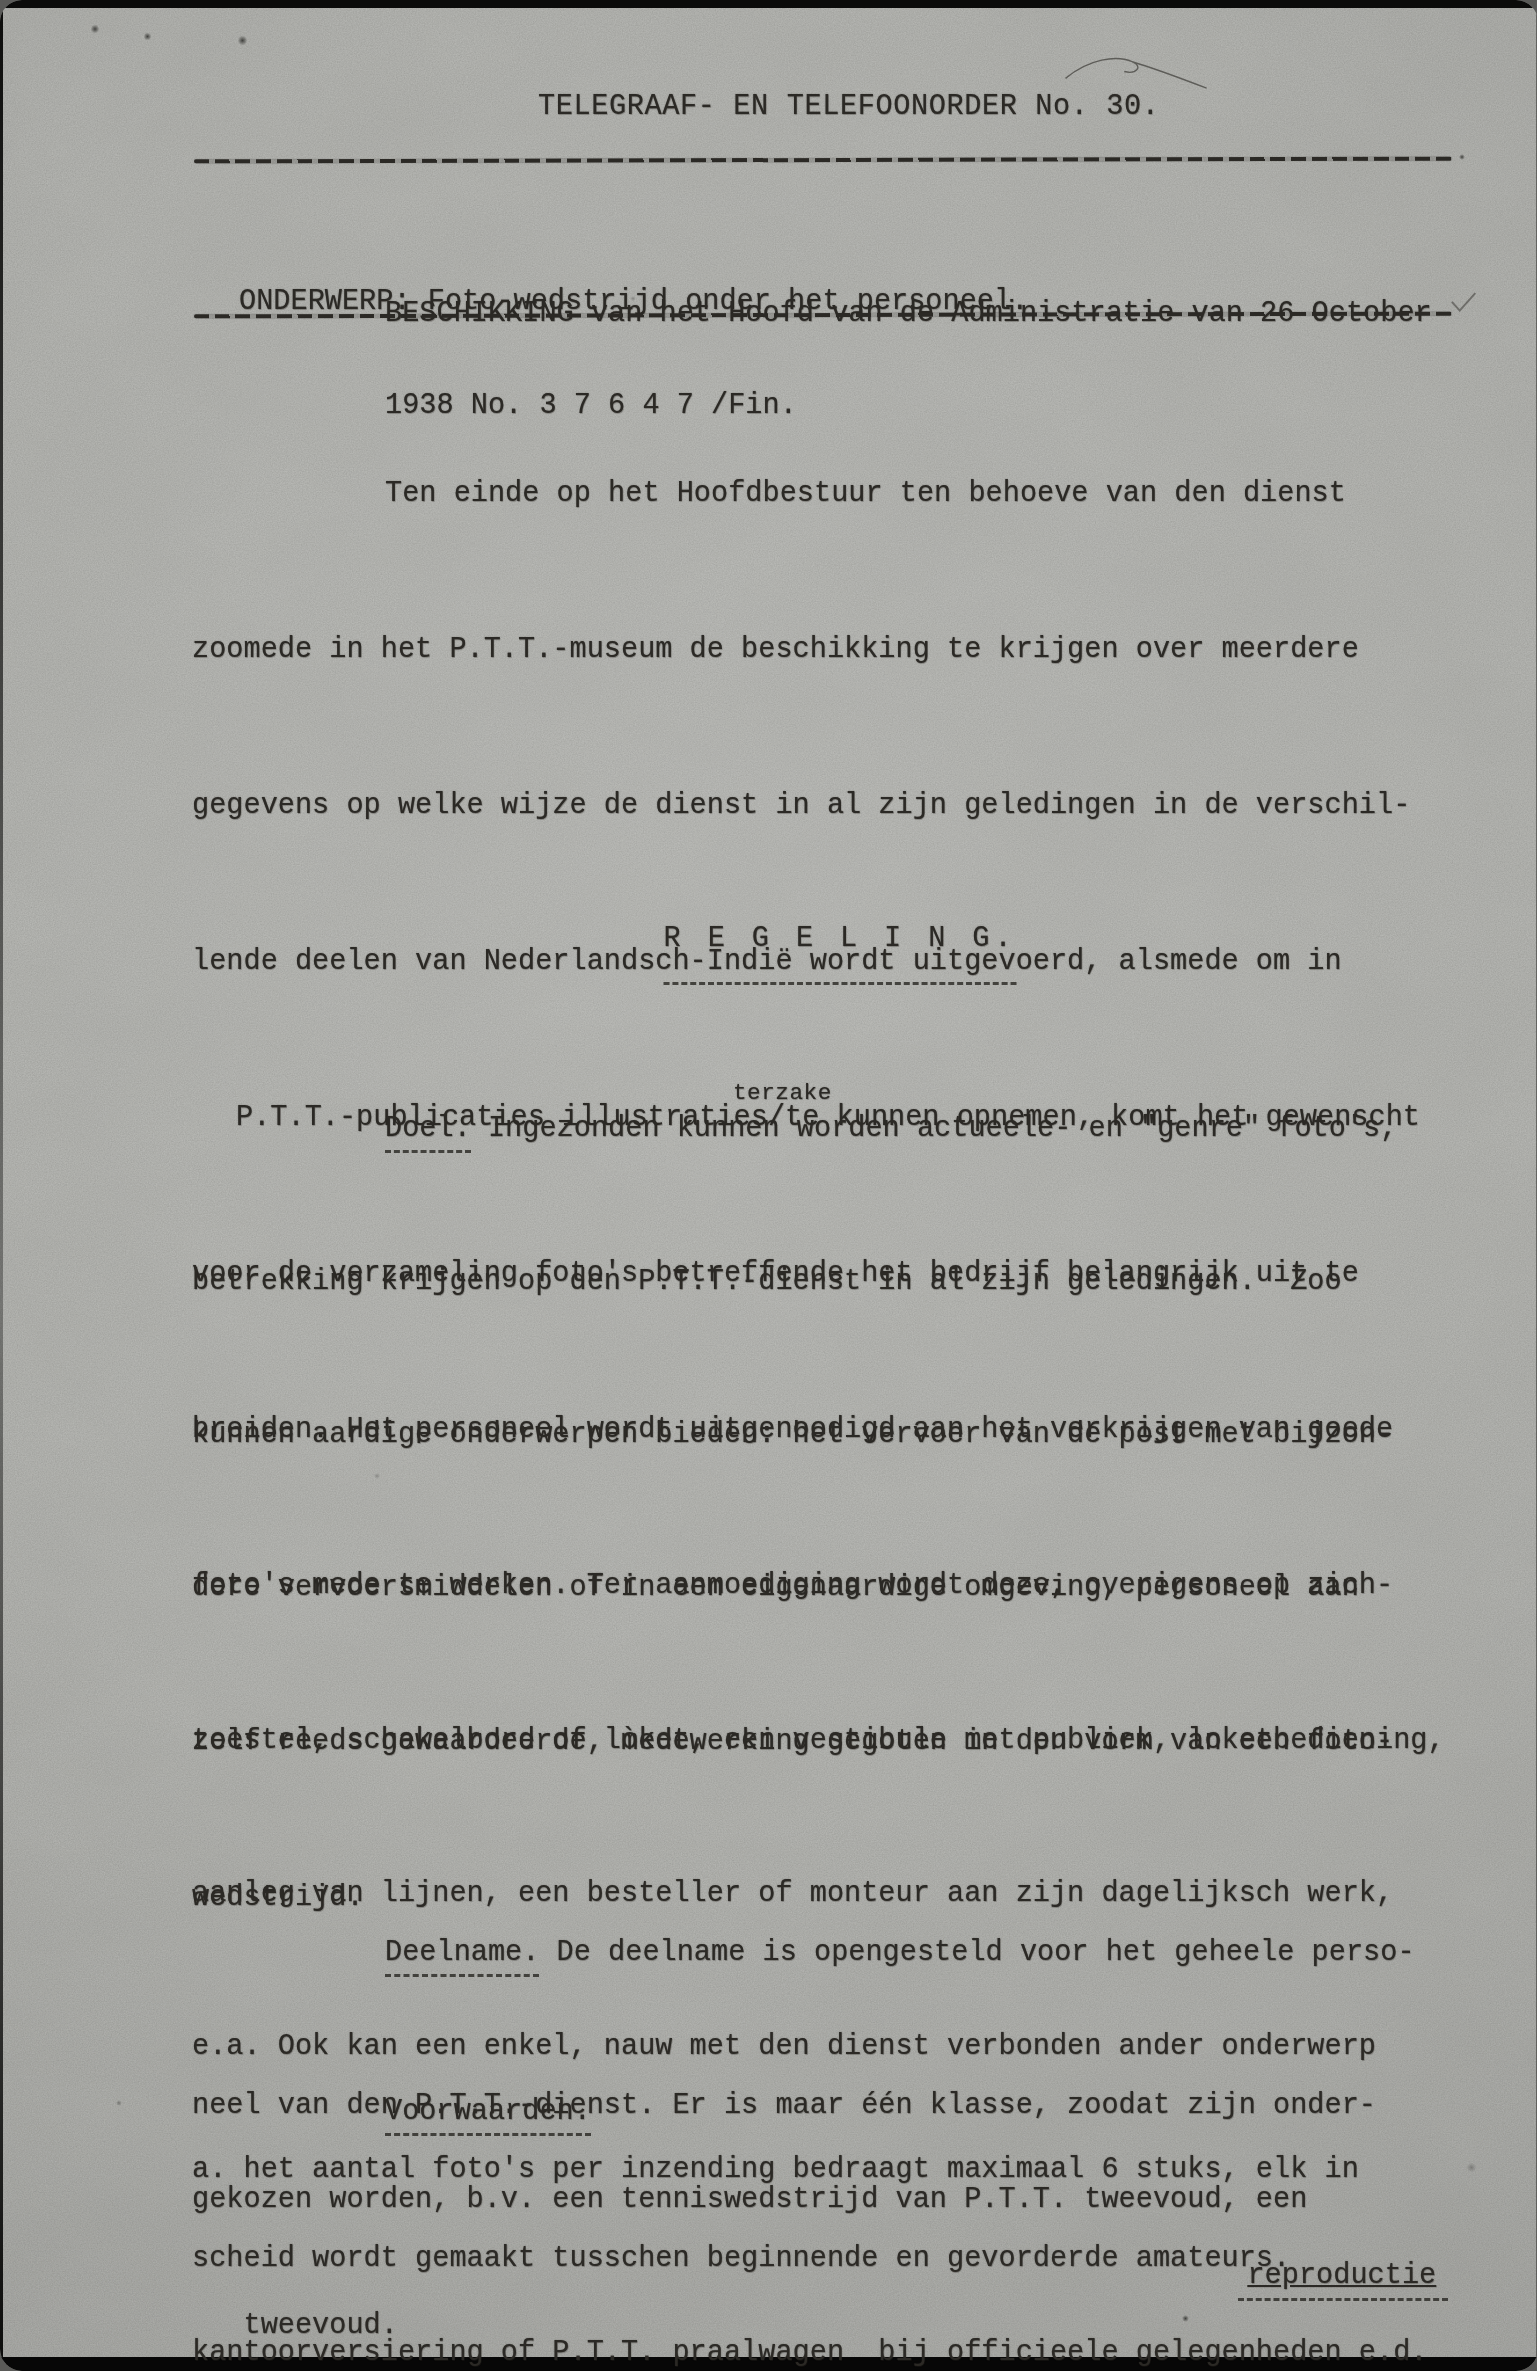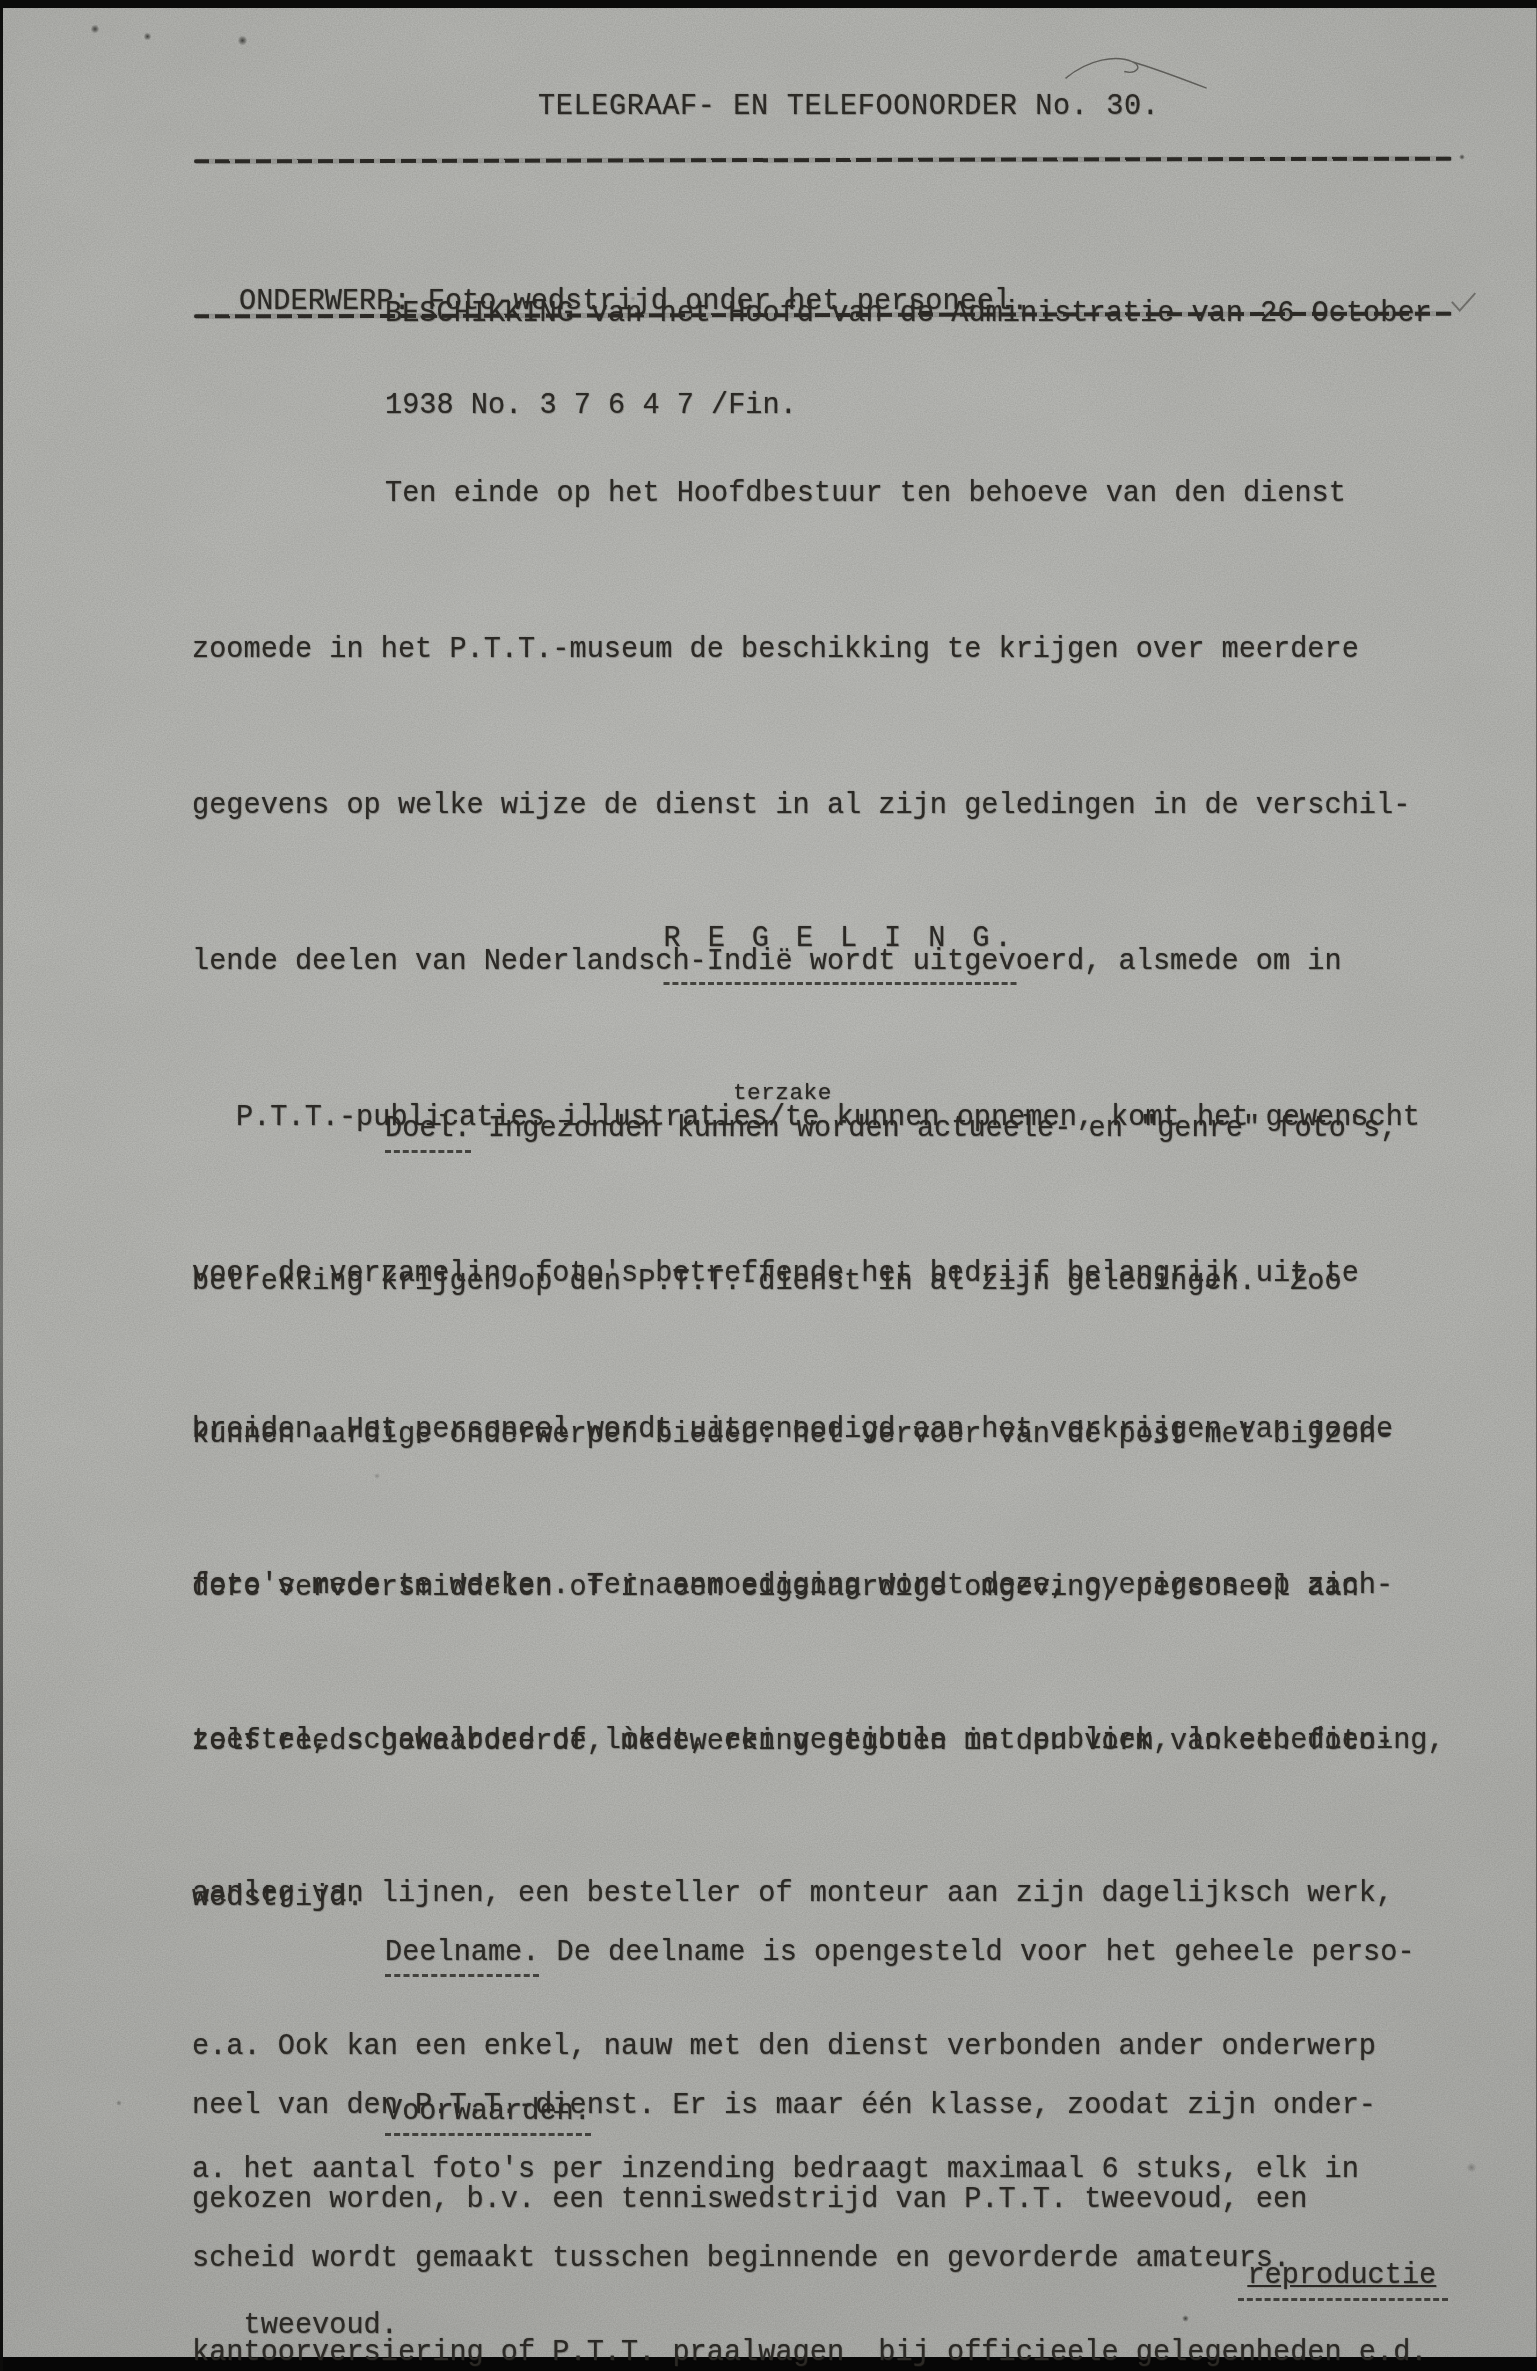--- a/index.html
+++ b/index.html
@@ -6,20 +6,21 @@
   .page{
     position:relative;
     width:1538px;height:2371px;
     background:#b2b3af;
     overflow:hidden;
     font-family:"Liberation Mono","DejaVu Sans Mono",monospace;
     font-size:28.6px;
     color:#2b2925;
     white-space:pre;
     text-shadow:0 0 1.2px rgba(43,41,37,.55), 0.6px 0.6px 0.6px rgba(43,41,37,.25);
+    border-radius:22px;
   }
   .vignette{position:absolute;inset:0;pointer-events:none;
     background:radial-gradient(ellipse 120% 85% at 46% 38%, rgba(255,255,255,.08) 0%, rgba(255,255,255,0) 45%, rgba(0,0,0,.10) 100%);}
   .edge-top{position:absolute;top:0;left:0;right:0;height:7.9px;background:#0b0b0a;}
   .edge-bottom{position:absolute;bottom:0;left:0;right:0;height:13.8px;background:#070707;}
   .edge-left{position:absolute;left:0;top:0;bottom:0;width:3px;
     background:linear-gradient(180deg,#0c0c0b,rgba(12,12,11,.35) 55%,#0c0c0b);}
   .edge-right{position:absolute;right:0;top:0;bottom:0;width:2px;background:rgba(15,15,14,.45);}
   .block{position:absolute;left:192px;width:1300px;}
   .line{line-height:inherit;}

